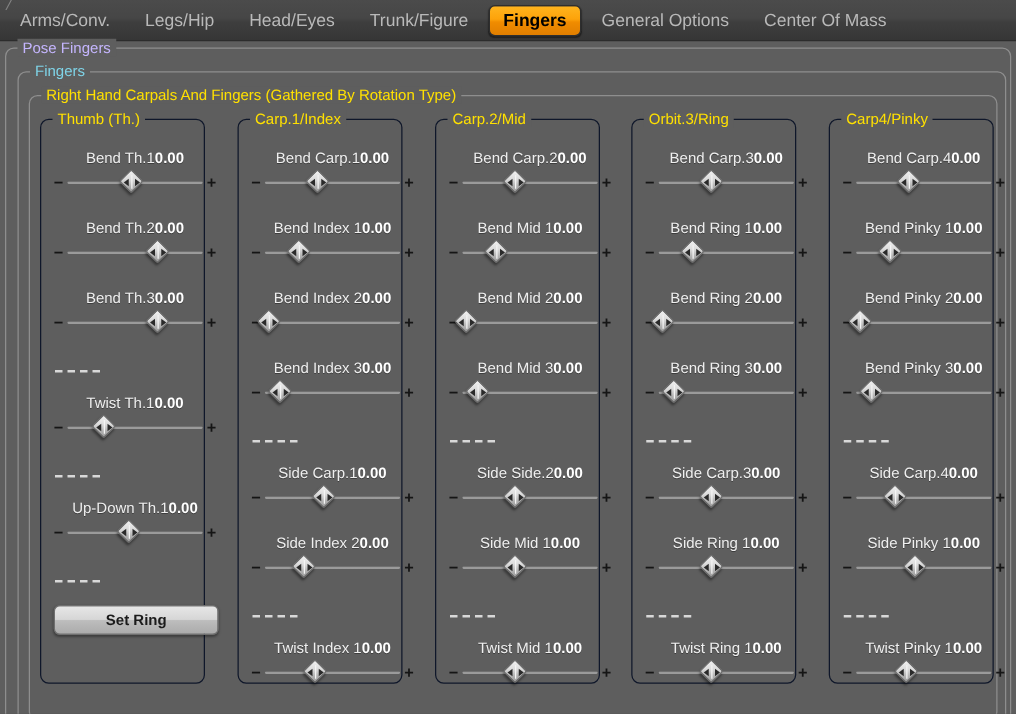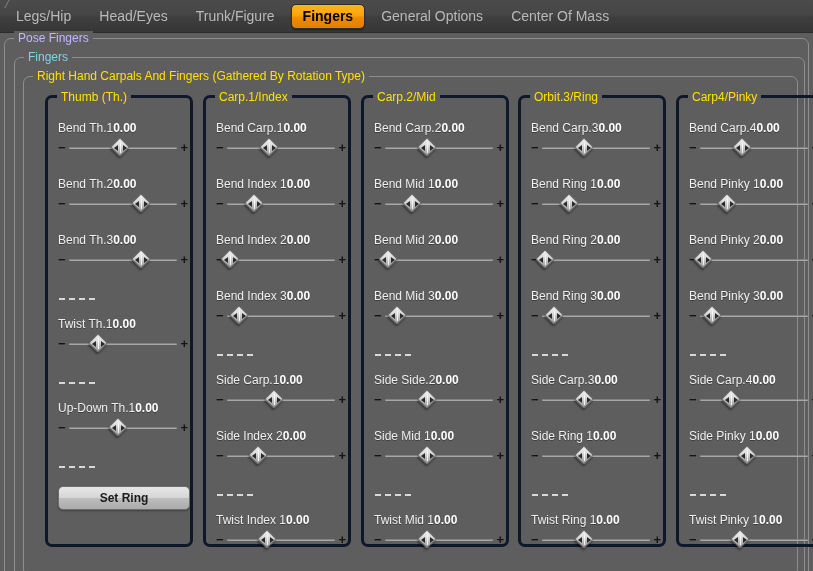--- a/index.html
+++ b/index.html
@@ -71,39 +71,38 @@
   #pose-fingers { left:4px;  top:38px;  width:805px; height:560px; }
   
   #fingers-group { left:9px; top:18px; width:791px; height:540px; }
   
   #right-hand { left:8px; top:18px; width:775px; height:500px; }
 
   
   .column {
     position:absolute;
     top: 18px;
-    width: 148px;
+    width: 132px;
     height: 452px;
-    border: 3px solid #0f172a;
+    border: 1px solid #0f172a;
     border-radius: 7px;
     box-sizing: border-box;
-    margin-left: 13px;
   }
   .column > .legend {
     position:absolute; top:-8px; left:9px; padding:0 4px;
     background:#5e5e5e; color:#ffe000; font-size:12px; line-height:14px;
     white-space:nowrap;
   }
   .col-body { position:absolute; left:0; top:0; right:0; bottom:0; }
 
   
   .ctl { position:absolute; left:10px; width:130px; }
   .ctl .row1 {
     position:relative; height:15px;
-    display:flex; justify-content:flex-start; align-items:center;
+    display:flex; justify-content:center; align-items:center;
   }
   .ctl .lbl {
     font-size:12px; color:#efefef; white-space:nowrap;
     text-shadow: 0 1px 0 rgba(0,0,0,.35);
   }
   .ctl .val {
     font-size:12px; color:#ffffff; font-weight:bold; white-space:nowrap;
     text-shadow: 0 1px 0 rgba(0,0,0,.35);
   }
   .slider {
@@ -162,20 +161,21 @@
     cursor:default;
   }
 </style>
 </head>
 <body>
 
 <div id="app">
 
   <div class="tabbar" id="tabbar">
     <div class="corner-slash"></div>
+  <div class="tab">Arms/Conv.</div>
       <div class="tab">Legs/Hip</div>
       <div class="tab">Head/Eyes</div>
       <div class="tab">Trunk/Figure</div>
       <div class="tab active">Fingers</div>
       <div class="tab">General Options</div>
       <div class="tab">Center Of Mass</div>
     </div>
 
   <div class="group" id="pose-fingers">
     <span class="legend orange">Pose Fingers</span>

